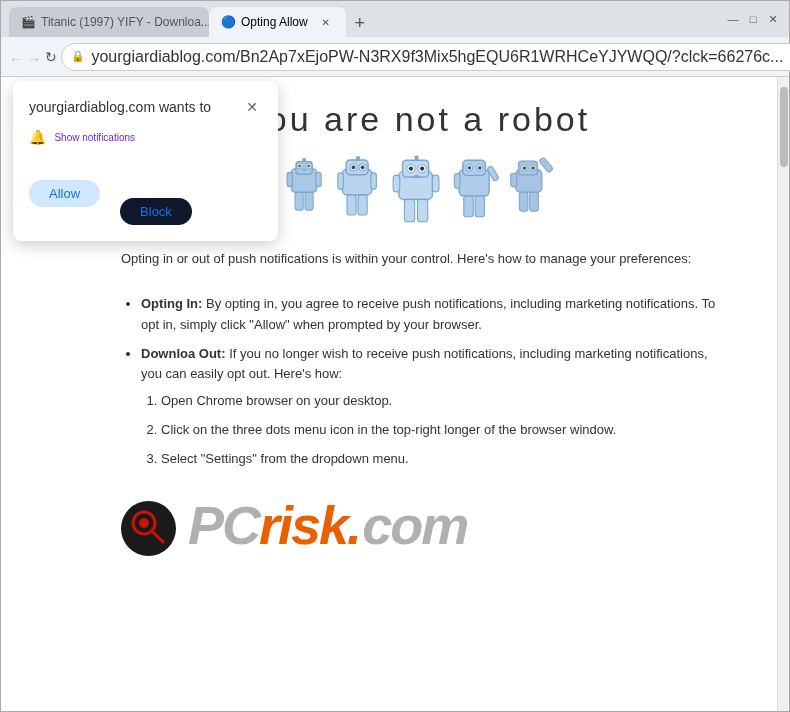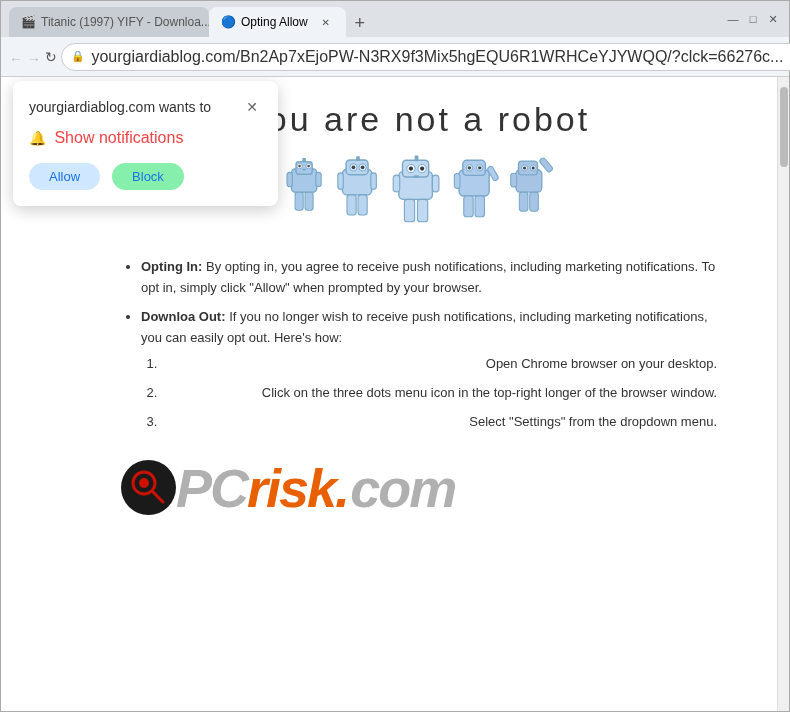--- a/index.html
+++ b/index.html
@@ -263,47 +263,48 @@
       gap: 8px;
       margin-bottom: 16px;
     }
 
     .bell-icon {
       font-size: 14px;
       color: #555;
     }
 
     .popup-notification-text {
-      font-size: 16px;
-      color: #ef4444;
+      font-size: 10px;
+      color: #6d28d9;
     }
 
     .popup-buttons {
       display: flex;
-      gap: 12px;
+      gap: 20px;
       align-items: center;
     }
 
     .popup-btn {
       padding: 6px 20px;
       border-radius: 16px;
       border: none;
       font-size: 13px;
       cursor: pointer;
       font-weight: 500;
     }
 
     .btn-allow {
       background: #d0e8ff;
       color: #1a73e8;
     }
 
     .btn-block {
-      background: #86efac;
+      background: #0f172a;
       color: #1a73e8;
+      margin-top: 37px;
     }
 
     .robots-image {
       display: flex;
       justify-content: center;
       gap: 4px;
       margin: 8px 0 16px 0;
     }
 
     .robot-svg {
@@ -331,22 +332,22 @@
     .body-text ol {
       padding-left: 20px;
       margin: 8px 0;
     }
 
     .bold { font-weight: bold; }
 
     
     .footer-logo {
       display: flex;
-      align-items: center;
-      gap: 0;
+      align-items: flex-end;
+      gap: 12px;
       margin-top: 20px;
     }
 
     .pcrisk-logo-circle {
       width: 55px;
       height: 55px;
       background: #1a1a1a;
       border-radius: 50%;
       display: flex;
       align-items: center;
@@ -493,29 +494,30 @@
             <circle cx="20" cy="22" r="1.8" fill="#444"></circle>
             <circle cx="30" cy="22" r="1.8" fill="#444"></circle>
             <rect x="4" y="28" width="7" height="16" rx="3" fill="#a8c4e4" stroke="#7aa8c8" stroke-width="1.2"></rect>
             <rect x="41" y="10" width="7" height="18" rx="3" fill="#a8c4e4" stroke="#7aa8c8" stroke-width="1.2" transform="rotate(-40 44 18)"></rect>
             <rect x="14" y="50" width="10" height="22" rx="3" fill="#a8c4e4" stroke="#7aa8c8" stroke-width="1.2"></rect>
             <rect x="26" y="50" width="10" height="22" rx="3" fill="#a8c4e4" stroke="#7aa8c8" stroke-width="1.2"></rect>
           </svg>
         </div>
 
         <div class="body-text">
+          <p>Opting in or out of push notifications is within your control. Here's how to manage your preferences:</p>
           <ul>
             <li>
               <span class="bold">Opting In:</span>
               <span> By opting in, you agree to receive push notifications, including marketing notifications. To opt in, simply click "Allow" when prompted by your browser.</span>
             </li>
             <li>
               <span class="bold">Downloa Out:</span>
               <span> If you no longer wish to receive push notifications, including marketing notifications, you can easily opt out. Here's how:</span>
-              <ol style="margin-top:6px;text-align:right;">
+              <ol style="margin-top:6px;">
                 <li>Open Chrome browser on your desktop.</li>
                 <li>Click on the three dots menu icon in the top-right longer of the browser window.</li>
                 <li>Select "Settings" from the dropdown menu.</li>
               </ol>
             </li>
           </ul>
         </div>
 
         <div class="footer-logo">
           <div class="pcrisk-logo-circle">

